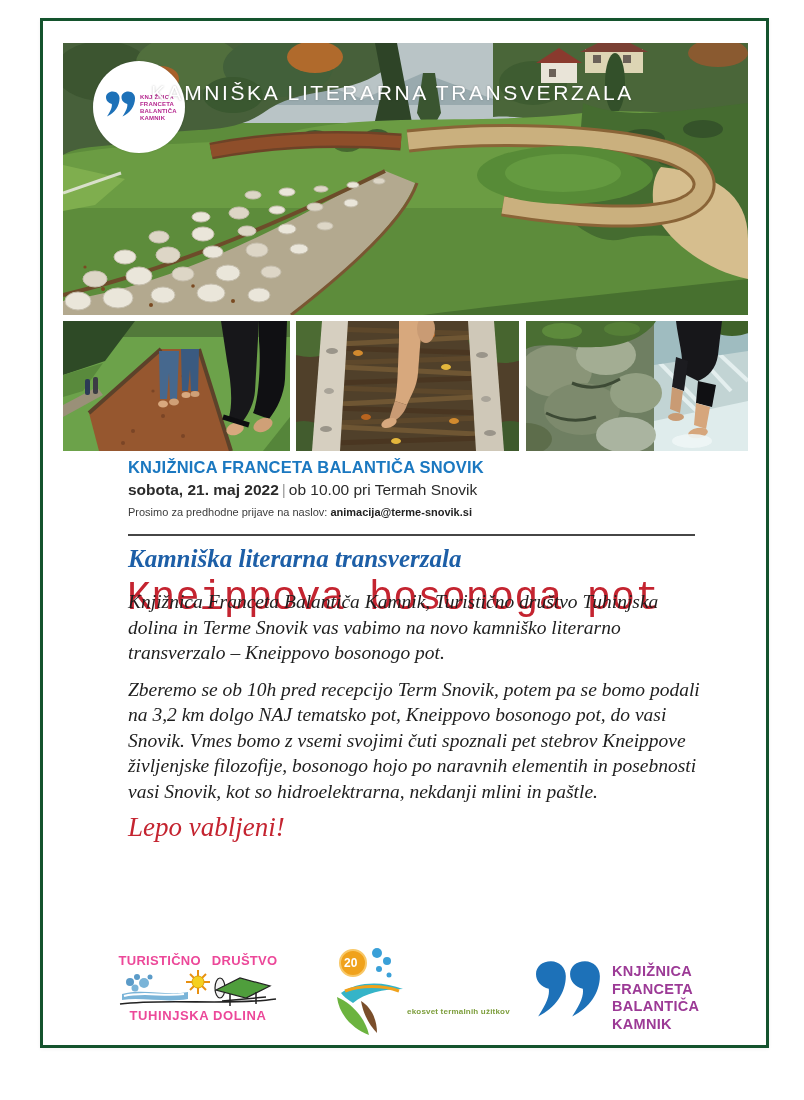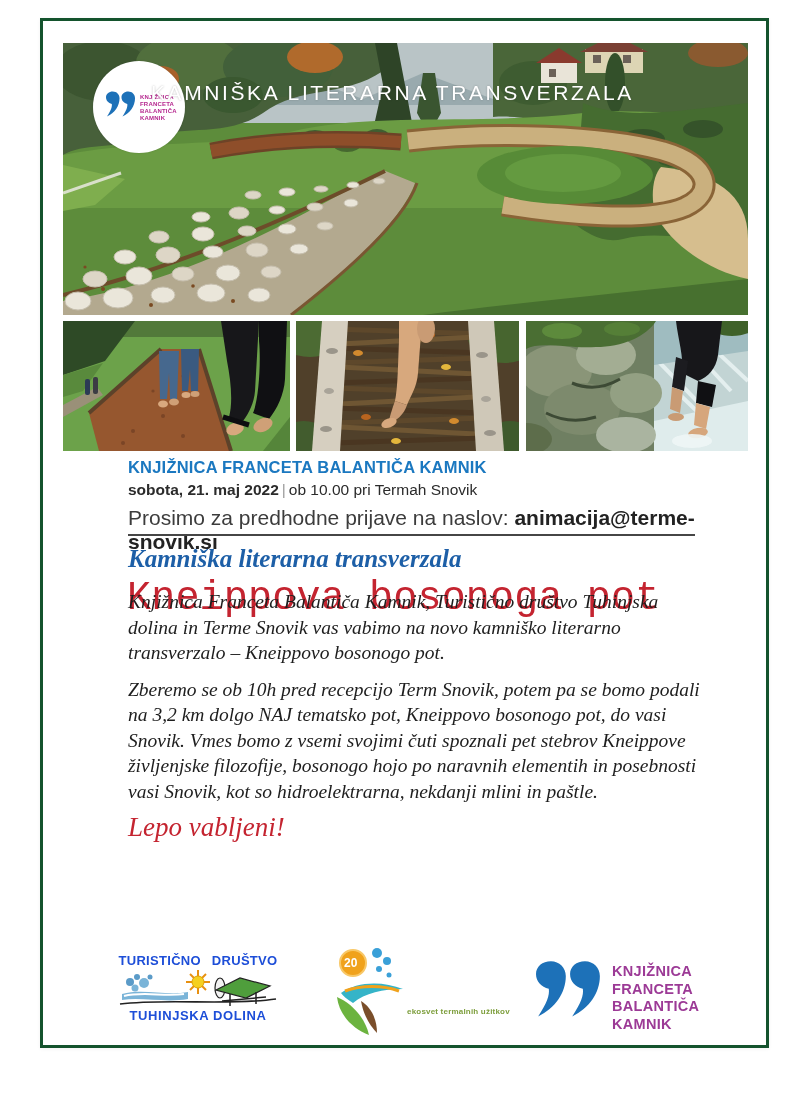--- a/index.html
+++ b/index.html
@@ -16,31 +16,31 @@
   .photo{position:absolute;top:300px;height:130px;overflow:hidden;background:#567;}
   .photo svg{display:block;}
   .p1{left:20px;width:227px;}
   .p2{left:253px;width:223px;}
   .p3{left:483px;width:222px;}
   
   .info{position:absolute;left:85px;top:437px;width:567px;}
   .info-org{color:#1b78c0;font-weight:bold;font-size:16.5px;letter-spacing:.2px;}
   .info-date{font-size:15.5px;color:#2b2b2b;margin-top:4px;}
   .info-date .sep{color:#9a9a9a;padding:0 3px;}
-  .info-reg{font-size:21px;color:#3c3c3c;margin-top:7px;}
+  .info-reg{font-size:11px;color:#3c3c3c;margin-top:7px;}
   .info-reg b{color:#222;}
   .rule{position:absolute;left:85px;top:513px;width:567px;height:2px;background:#464646;}
   
   .kicker{position:absolute;left:85px;top:524px;font-family:"Liberation Serif",serif;font-style:italic;font-weight:bold;color:#1d5fa7;font-size:25px;}
   .headline{position:absolute;left:84px;top:555px;font-family:Liberation Mono, monospace;color:#c42430;font-size:40px;letter-spacing:.2px;}
   .copy{position:absolute;left:85px;top:568px;width:578px;font-family:"Liberation Serif",serif;font-style:italic;font-size:19.5px;line-height:25.5px;color:#1e1e1e;}
   .copy p{margin:0 0 11px 0;}
   .closing{font-family:"Liberation Serif",serif;font-style:italic;color:#c42430;font-size:27px;margin-top:4px;}
   
-  .logo-td{position:absolute;left:70px;top:932px;width:170px;height:84px;text-align:center;color:#1d4ed8;}
+  .logo-td{position:absolute;left:70px;top:932px;width:170px;height:84px;text-align:center;color:#ec4899;}
   .td-top{font-size:13px;font-weight:bold;word-spacing:7px;letter-spacing:.3px;}
   .td-bottom{font-size:13px;font-weight:bold;letter-spacing:.6px;margin-top:-4px;}
   .logo-terme{position:absolute;left:288px;top:924px;width:185px;height:100px;}
   .terme-art{position:absolute;left:0;top:0;}
   .terme-text{position:absolute;left:76px;top:22px;line-height:1;}
   .terme-top{color:#2d9fd8;font-weight:bold;font-size:14px;letter-spacing:1.5px;}
   .terme-main{color:#6cb33f;font-weight:bold;font-size:27px;letter-spacing:.5px;margin-top:2px;}
   .terme-main sup{font-size:9px;color:#8a8a8a;}
   .terme-tag{position:absolute;left:76px;top:62px;font-size:8px;color:#7d9e3c;font-weight:bold;letter-spacing:.2px;}
   .logo-lib{position:absolute;left:493px;top:938px;width:190px;height:80px;}
@@ -287,21 +287,21 @@
       <path d="M170,82 L184,86 L180,108 L168,104 Z" fill="#d6a67c"></path>
       <ellipse cx="172" cy="112" rx="10" ry="5" transform="rotate(-10 172 112)" fill="#d6a67c"></ellipse>
       <path d="M150,36 L162,40 L158,70 L146,66 Z" fill="#1c1c20"></path>
       <path d="M146,66 L157,70 L154,92 L144,88 Z" fill="#c99b74"></path>
       <ellipse cx="150" cy="96" rx="8" ry="4" fill="#c99b74"></ellipse>
       <ellipse cx="166" cy="120" rx="20" ry="7" fill="#eef6f6" opacity=".9"></ellipse>
     </svg>
   </div>
 
   <div class="info">
-    <div class="info-org">KNJIŽNICA FRANCETA BALANTIČA KAMNIK</div>
+    <div class="info-org">KNJIŽNICA FRANCETA BALANTIČA SNOVIK</div>
     <div class="info-date">
       <b>sobota, 21. maj 2022</b><span class="sep">|</span><span>ob 10.00 pri Termah Snovik</span>
     </div>
     <div class="info-reg">
       <span>Prosimo za predhodne prijave na naslov: </span> <b>animacija@terme-snovik.si</b>
     </div>
   </div>
   <div class="rule"></div>
 
   <div class="kicker">Kamniška literarna transverzala</div>

